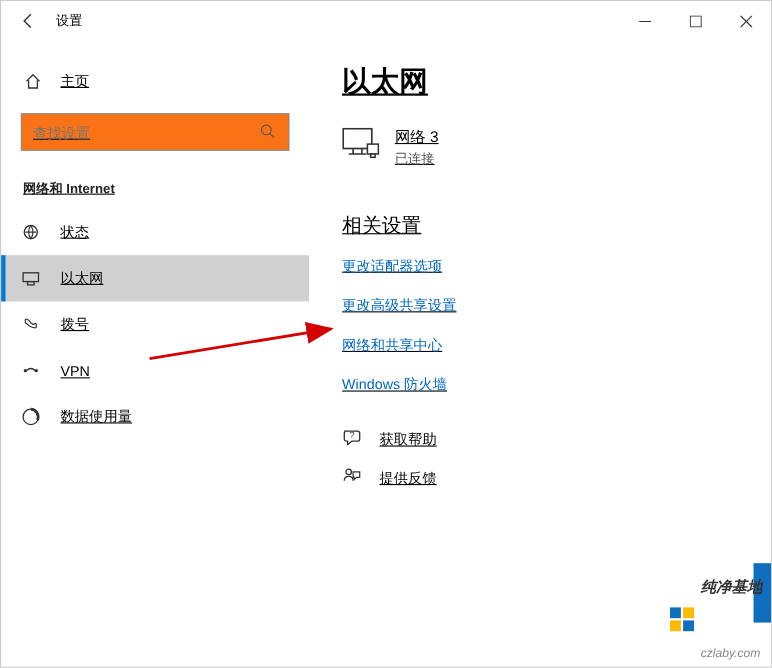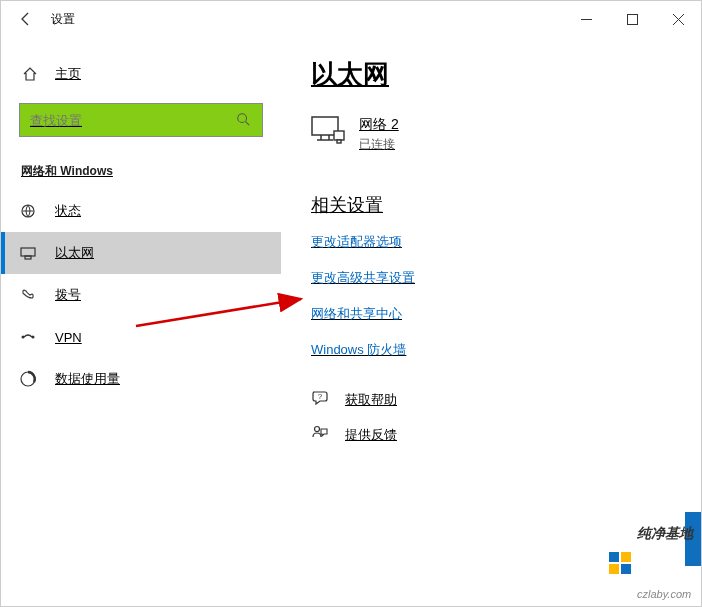--- a/index.html
+++ b/index.html
@@ -9,21 +9,21 @@
     .titlebar .back-btn { width: 30px; height: 30px; display: flex; align-items: center; justify-content: center; cursor: pointer; }
     .titlebar .title { margin-left: 10px; font-size: 12px; }
     .titlebar .win-controls { margin-left: auto; display: flex; }
     .win-controls .wc { width: 46px; height: 36px; display: flex; align-items: center; justify-content: center; cursor: pointer; font-size: 12px; }
     .win-controls .wc svg { width: 11px; height: 11px; }
 
     .container { display: flex; height: calc(100% - 36px); text-decoration: underline; }
     .sidebar { width: 280px; padding-top: 20px; }
     .home-row { display: flex; align-items: center; padding: 8px 20px; cursor: pointer; }
     .home-row .icon { width: 18px; display: flex; justify-content: center; margin-right: 16px; }
-    .search-box { margin: 12px 18px 18px 18px; border: 1px solid #888; height: 34px; display: flex; align-items: center; padding: 0 10px; background: #84cc16; }
+    .search-box { margin: 12px 18px 18px 18px; border: 1px solid #888; height: 34px; display: flex; align-items: center; padding: 0 10px; background: #f97316; }
     .search-box input { border: none; outline: none; flex: 1; font-size: 13px; background: transparent; font-family: inherit; }
     .search-box .search-icon { width: 16px; color: #555; }
     .section-header { padding: 8px 20px 10px 20px; font-size: 12px; font-weight: 600; color: #222; }
     .nav-item { display: flex; align-items: center; padding: 12px 18px; cursor: pointer; position: relative; }
     .nav-item.selected { background: #d0d0d0; }
     .nav-item.selected::before { content: ""; position: absolute; left: 0; top: 0; bottom: 0; width: 4px; background: #0078d4; }
     .nav-item .icon { width: 18px; display: flex; justify-content: center; margin-right: 18px; color: #333; }
     .nav-item span.label { font-size: 13px; }
 
     .main { flex: 1; padding: 20px 30px; }
@@ -89,21 +89,21 @@
     <div class="search-box">
       <input placeholder="查找设置" style="">
       <div class="search-icon">
         <svg width="14" height="14" viewBox="0 0 16 16">
             <circle cx="7" cy="7" r="5" stroke="#555" stroke-width="1.2" fill="none"></circle>
             <line x1="11" y1="11" x2="15" y2="15" stroke="#555" stroke-width="1.2"></line>
           </svg>
       </div>
     </div>
 
-    <div class="section-header">网络和 Windows</div>
+    <div class="section-header">网络和 Internet</div>
 
     <div class="nav-item">
       <div class="icon">
           <svg width="18" height="18" viewBox="0 0 18 18">
             <circle cx="9" cy="9" r="6" stroke="#333" stroke-width="1.2" fill="none"></circle>
             <path d="M4 9 H14 M9 3 Q13 9 9 15 Q5 9 9 3" stroke="#333" stroke-width="1" fill="none"></path>
           </svg>
         </div>
       <span class="label">状态</span>
     </div>
@@ -158,21 +158,21 @@
         <svg width="34" height="30" viewBox="0 0 34 30">
             <rect x="1" y="1" width="26" height="18" stroke="#333" stroke-width="1.5" fill="none"></rect>
             <line x1="10" y1="19" x2="10" y2="24" stroke="#333" stroke-width="1.5"></line>
             <line x1="18" y1="19" x2="18" y2="24" stroke="#333" stroke-width="1.5"></line>
             <line x1="6" y1="24" x2="22" y2="24" stroke="#333" stroke-width="1.5"></line>
             <rect x="23" y="15" width="10" height="9" stroke="#333" stroke-width="1.4" fill="#fff"></rect>
             <rect x="26" y="24" width="4" height="3" stroke="#333" stroke-width="1.4" fill="#fff"></rect>
           </svg>
       </div>
       <div>
-        <div class="net-name">网络 2</div>
+        <div class="net-name">网络 3</div>
         <div class="net-status">已连接</div>
       </div>
     </div>
 
     <div class="related-header">相关设置</div>
 
     <a class="link">更改适配器选项</a>
     <a class="link">更改高级共享设置</a>
     <a class="link">网络和共享中心</a>
     <a class="link">Windows 防火墙</a>

